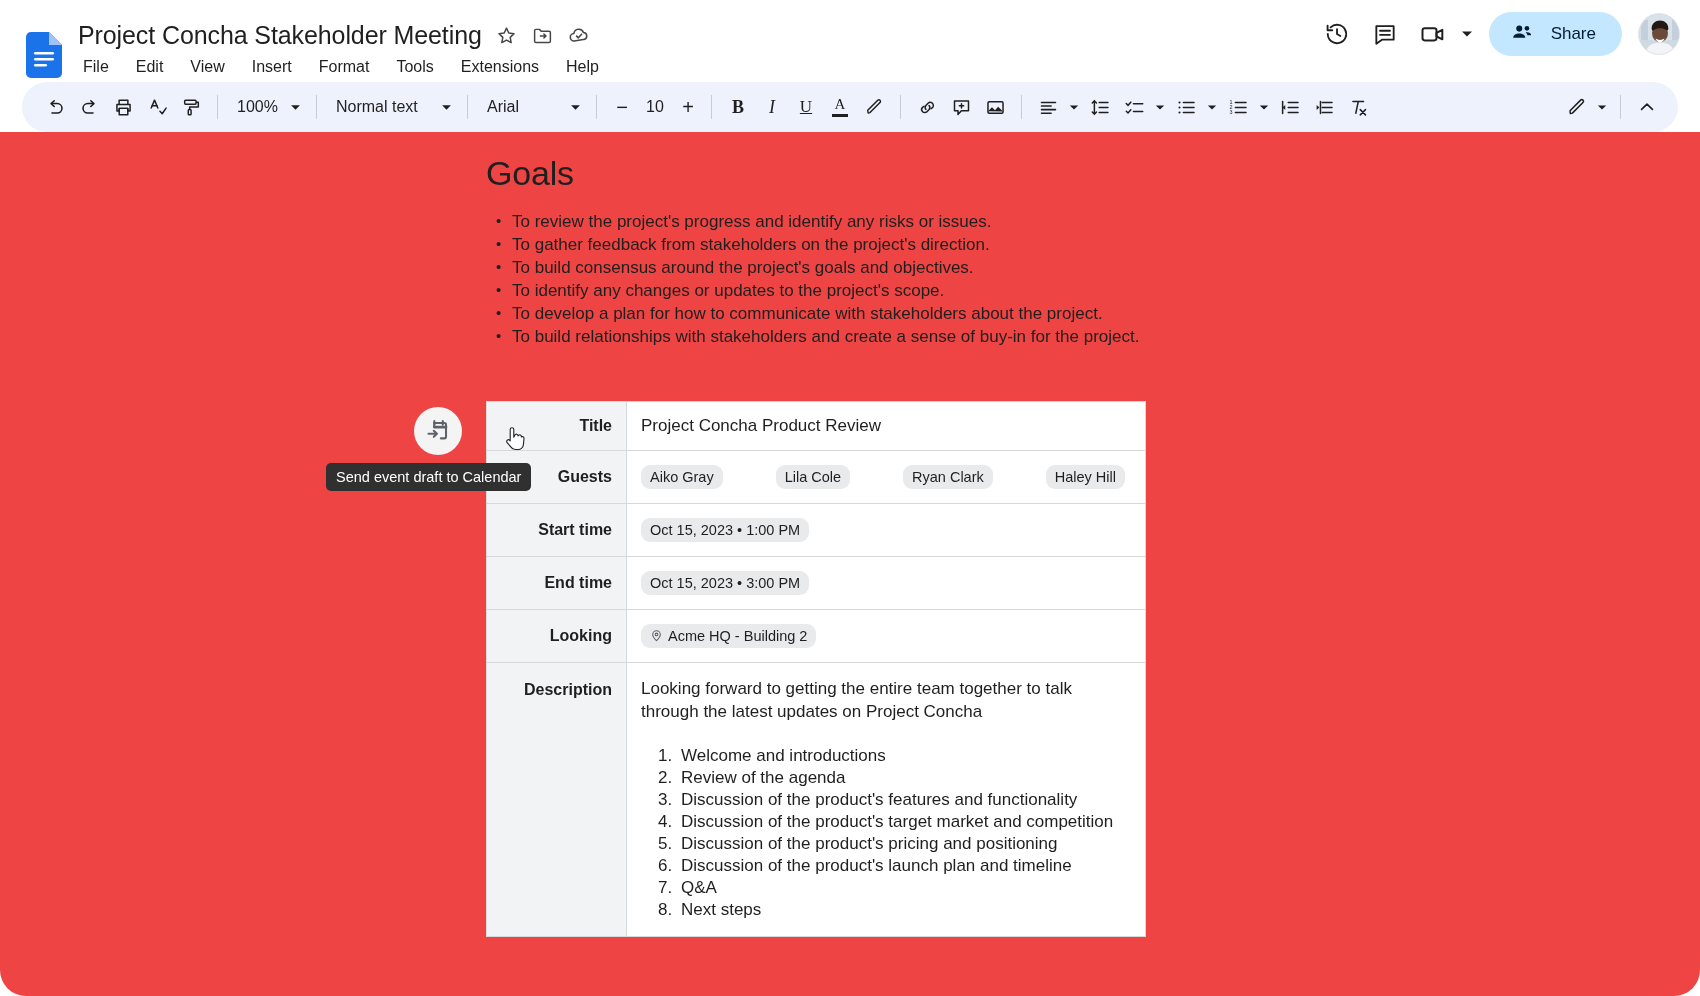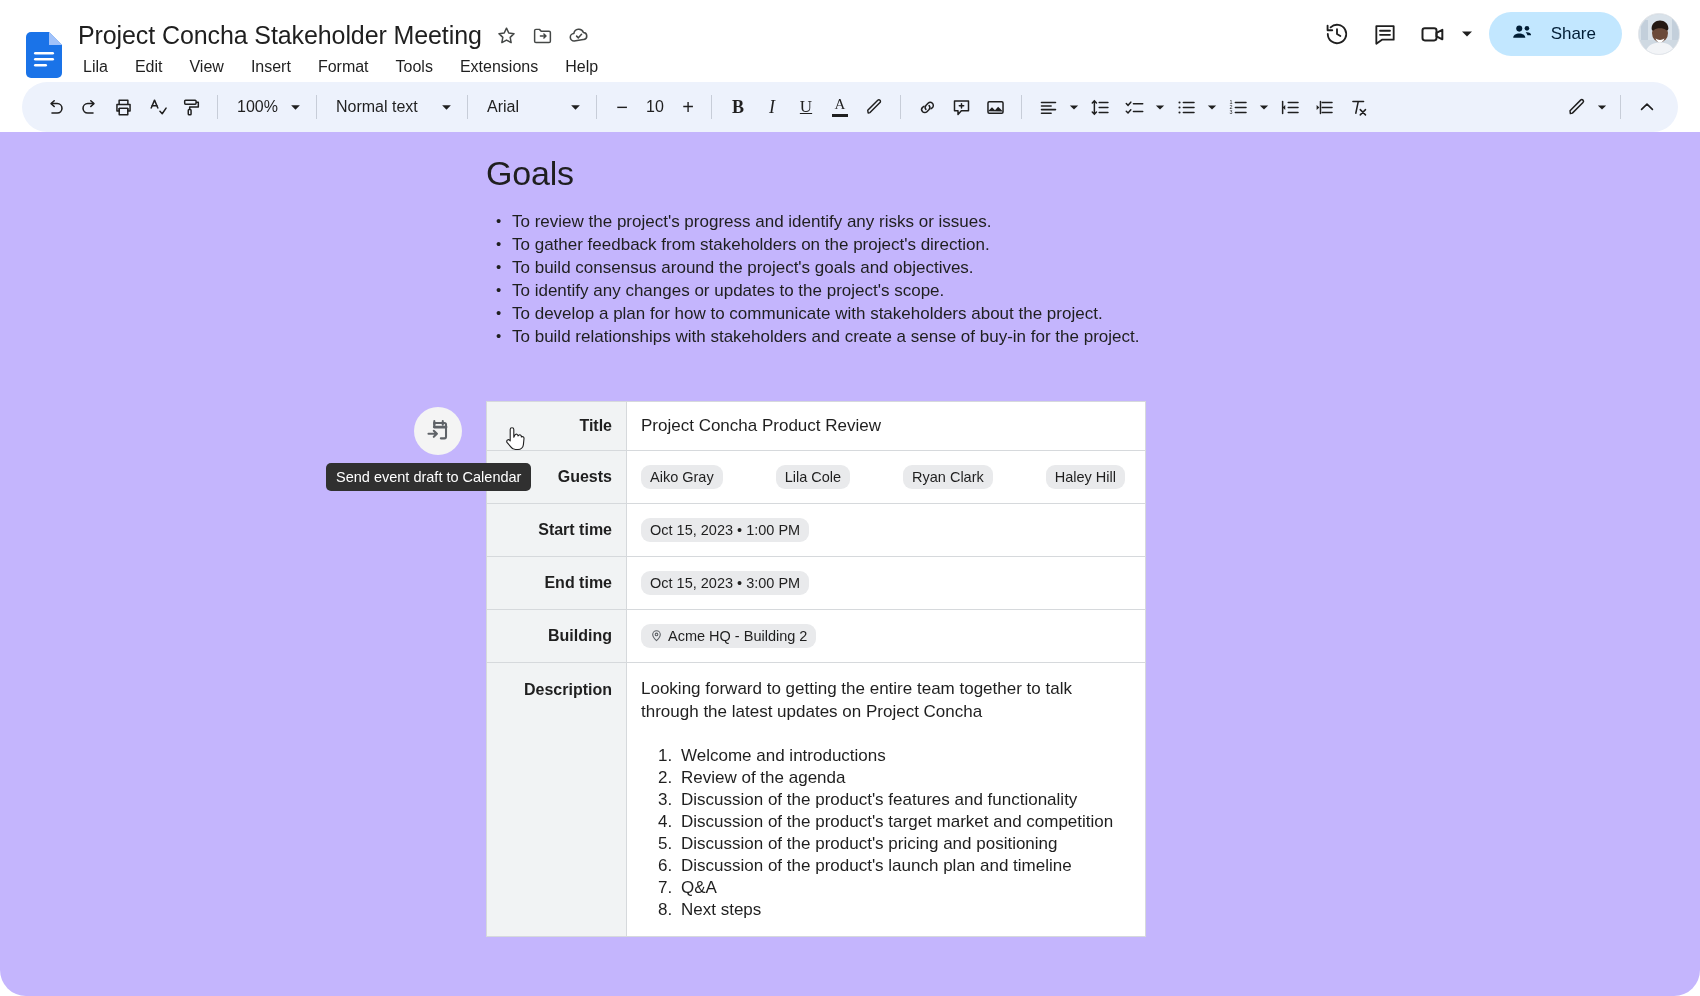--- a/index.html
+++ b/index.html
@@ -119,21 +119,21 @@
   .tb-caret-sm {
     width: 18px; height: 34px; display:flex;align-items:center;justify-content:center;
     cursor:pointer; border-radius:4px;
   }
   .tb-right { margin-left: auto; display:flex; align-items:center; }
 
   
   .doc-area {
     position: relative;
     height: calc(996px - 78px - 54px);
-    background: #c4b5fd;
+    background: #ef4444;
     overflow: hidden;
   }
   .page {
     position: relative;
     width: 100%;
     padding: 22px 0 0 0;
   }
   .doc-inner { width: 728px; margin: 0 auto; position: relative; }
 
   h1.goals {
@@ -247,21 +247,21 @@
 
         <span class="title-icon">
           <svg width="22" height="22" viewBox="0 0 24 24" fill="none" stroke="#444746" stroke-width="1.7" stroke-linejoin="round">
             <path d="M6.8 18.5a4.1 4.1 0 0 1-.4-8.2 5.4 5.4 0 0 1 10.4-1.1 3.9 3.9 0 0 1 .6 7.7 4 4 0 0 1-.7.06z" stroke-linecap="round"></path>
             <path d="M9.4 13.2l1.9 1.9 3.5-3.9" stroke-linecap="round"></path>
           </svg>
         </span>
       </div>
 
       <div class="menu-row">
-        <span class="menu-item">Lila</span>
+        <span class="menu-item">File</span>
         <span class="menu-item">Edit</span>
         <span class="menu-item">View</span>
         <span class="menu-item">Insert</span>
         <span class="menu-item">Format</span>
         <span class="menu-item">Tools</span>
         <span class="menu-item">Extensions</span>
         <span class="menu-item">Help</span>
       </div>
     </div>
 
@@ -623,21 +623,21 @@
               </tr>
 
               <tr>
                 <td class="key">End time</td>
                 <td class="val">
                   <span class="chip">Oct 15, 2023 • 3:00 PM</span>
                 </td>
               </tr>
 
               <tr>
-                <td class="key">Building</td>
+                <td class="key">Looking</td>
                 <td class="val">
                   <span class="chip">
                     <span style="display:flex;">
                       <svg width="13" height="13" viewBox="0 0 24 24" fill="none" stroke="#5f6368" stroke-width="2" stroke-linejoin="round">
                         <path d="M12 21.5s7-6.6 7-11.4A7 7 0 0 0 5 10.1c0 4.8 7 11.4 7 11.4z"></path>
                         <circle cx="12" cy="10" r="2.4"></circle>
                       </svg>
                     </span>
                     <span>Acme HQ - Building 2</span>
                   </span>

